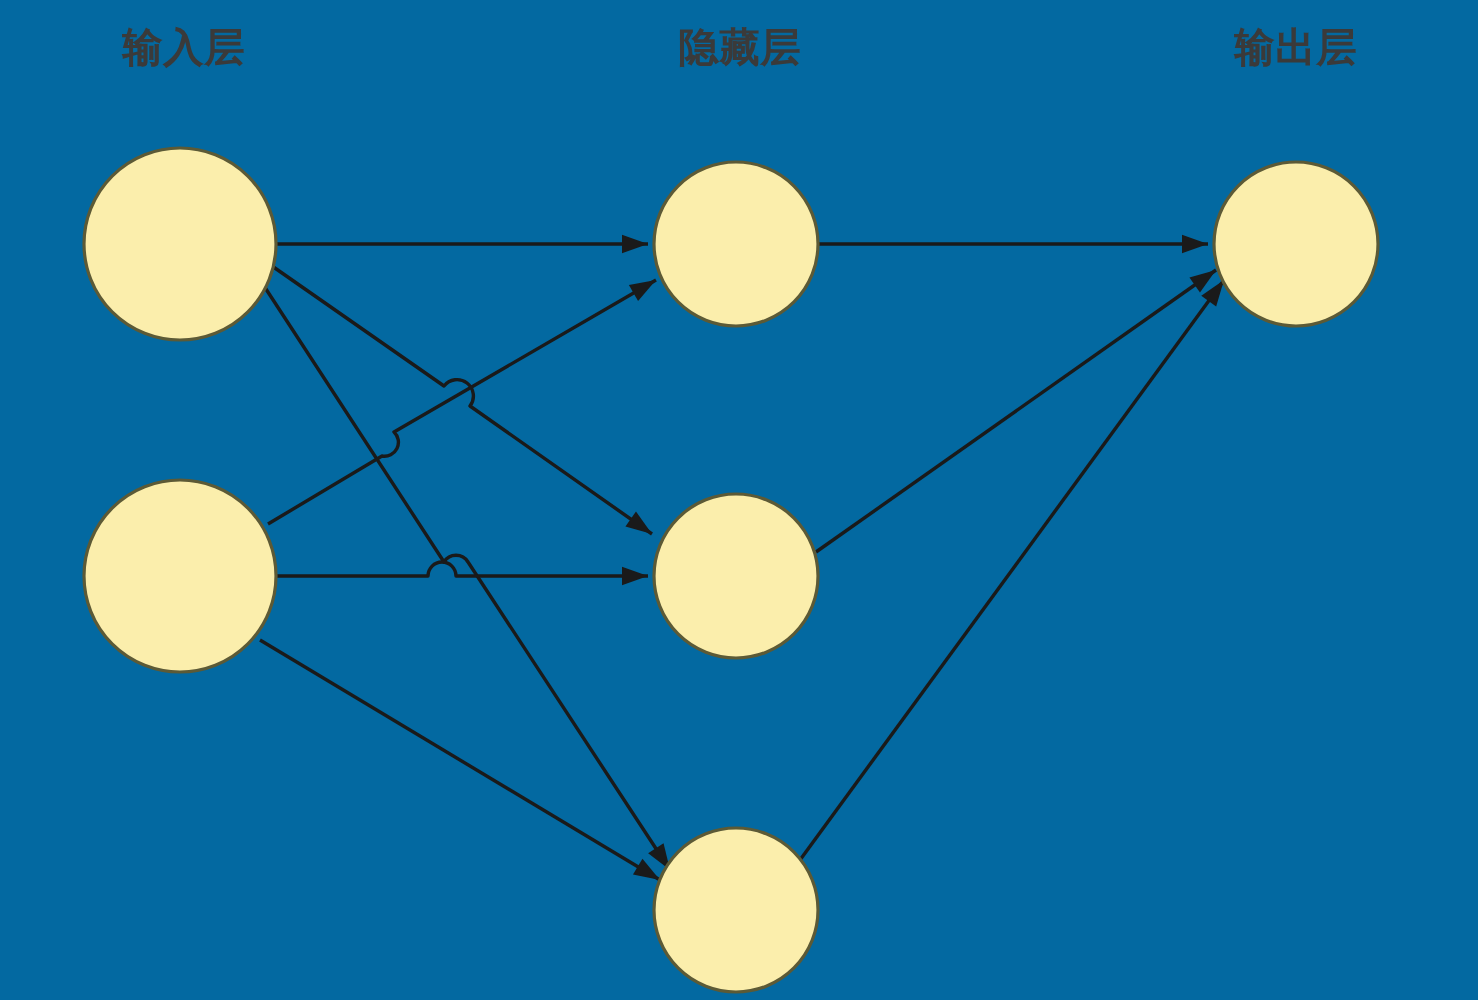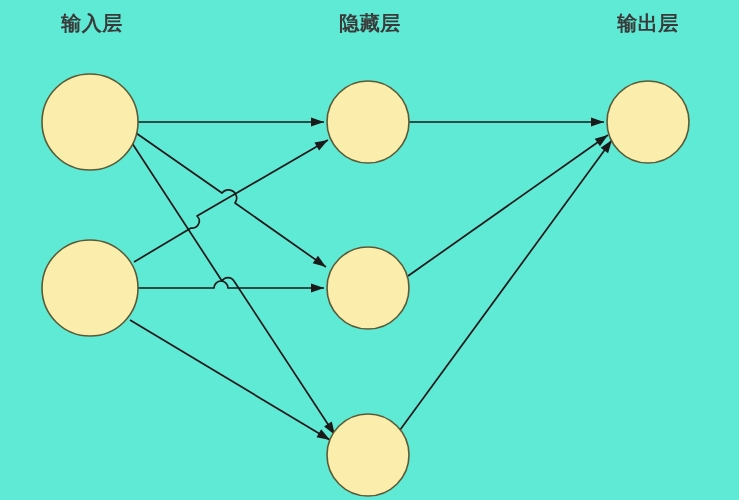--- a/index.html
+++ b/index.html
@@ -7,21 +7,21 @@
     padding: 0;
     background: #ffffff;
   }
   body {
     font-family: "Liberation Sans", "DejaVu Sans", sans-serif;
   }
   #canvas {
     position: relative;
     width: 739px;
     height: 500px;
-    background: #5eead4;
+    background: #0369a1;
     overflow: hidden;
   }
   #diagram-svg {
     position: absolute;
     top: 0;
     left: 0;
     width: 739px;
     height: 500px;
     display: block;
   }

